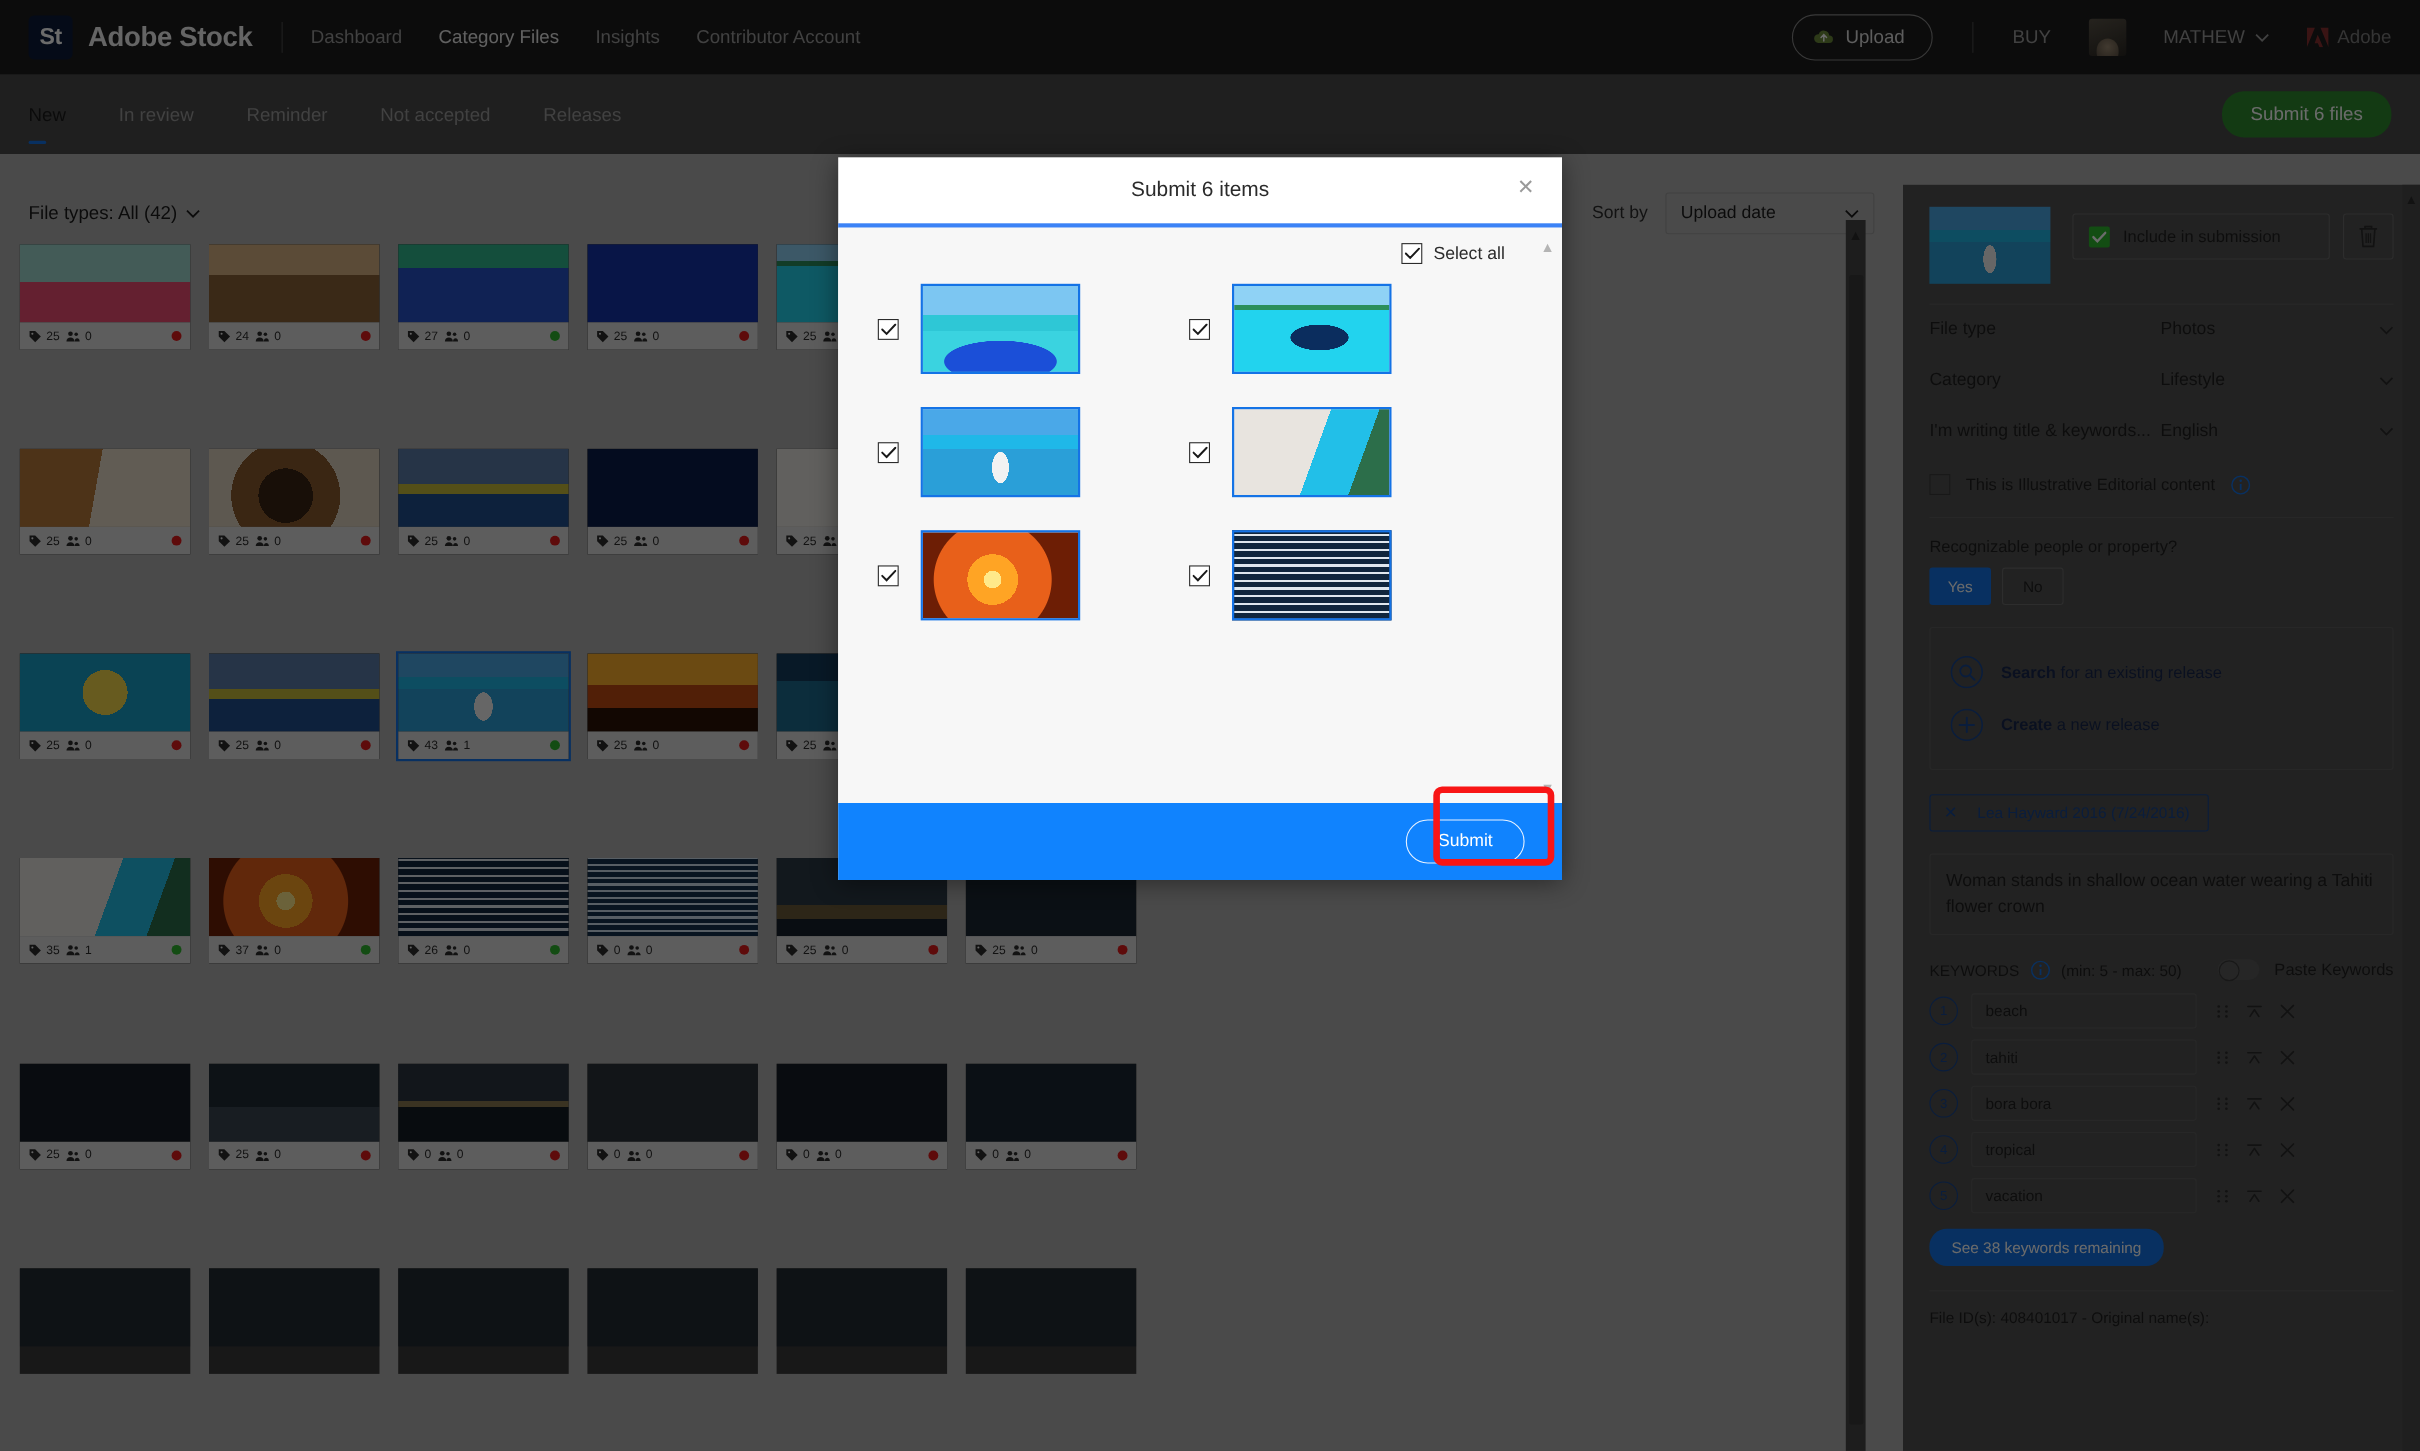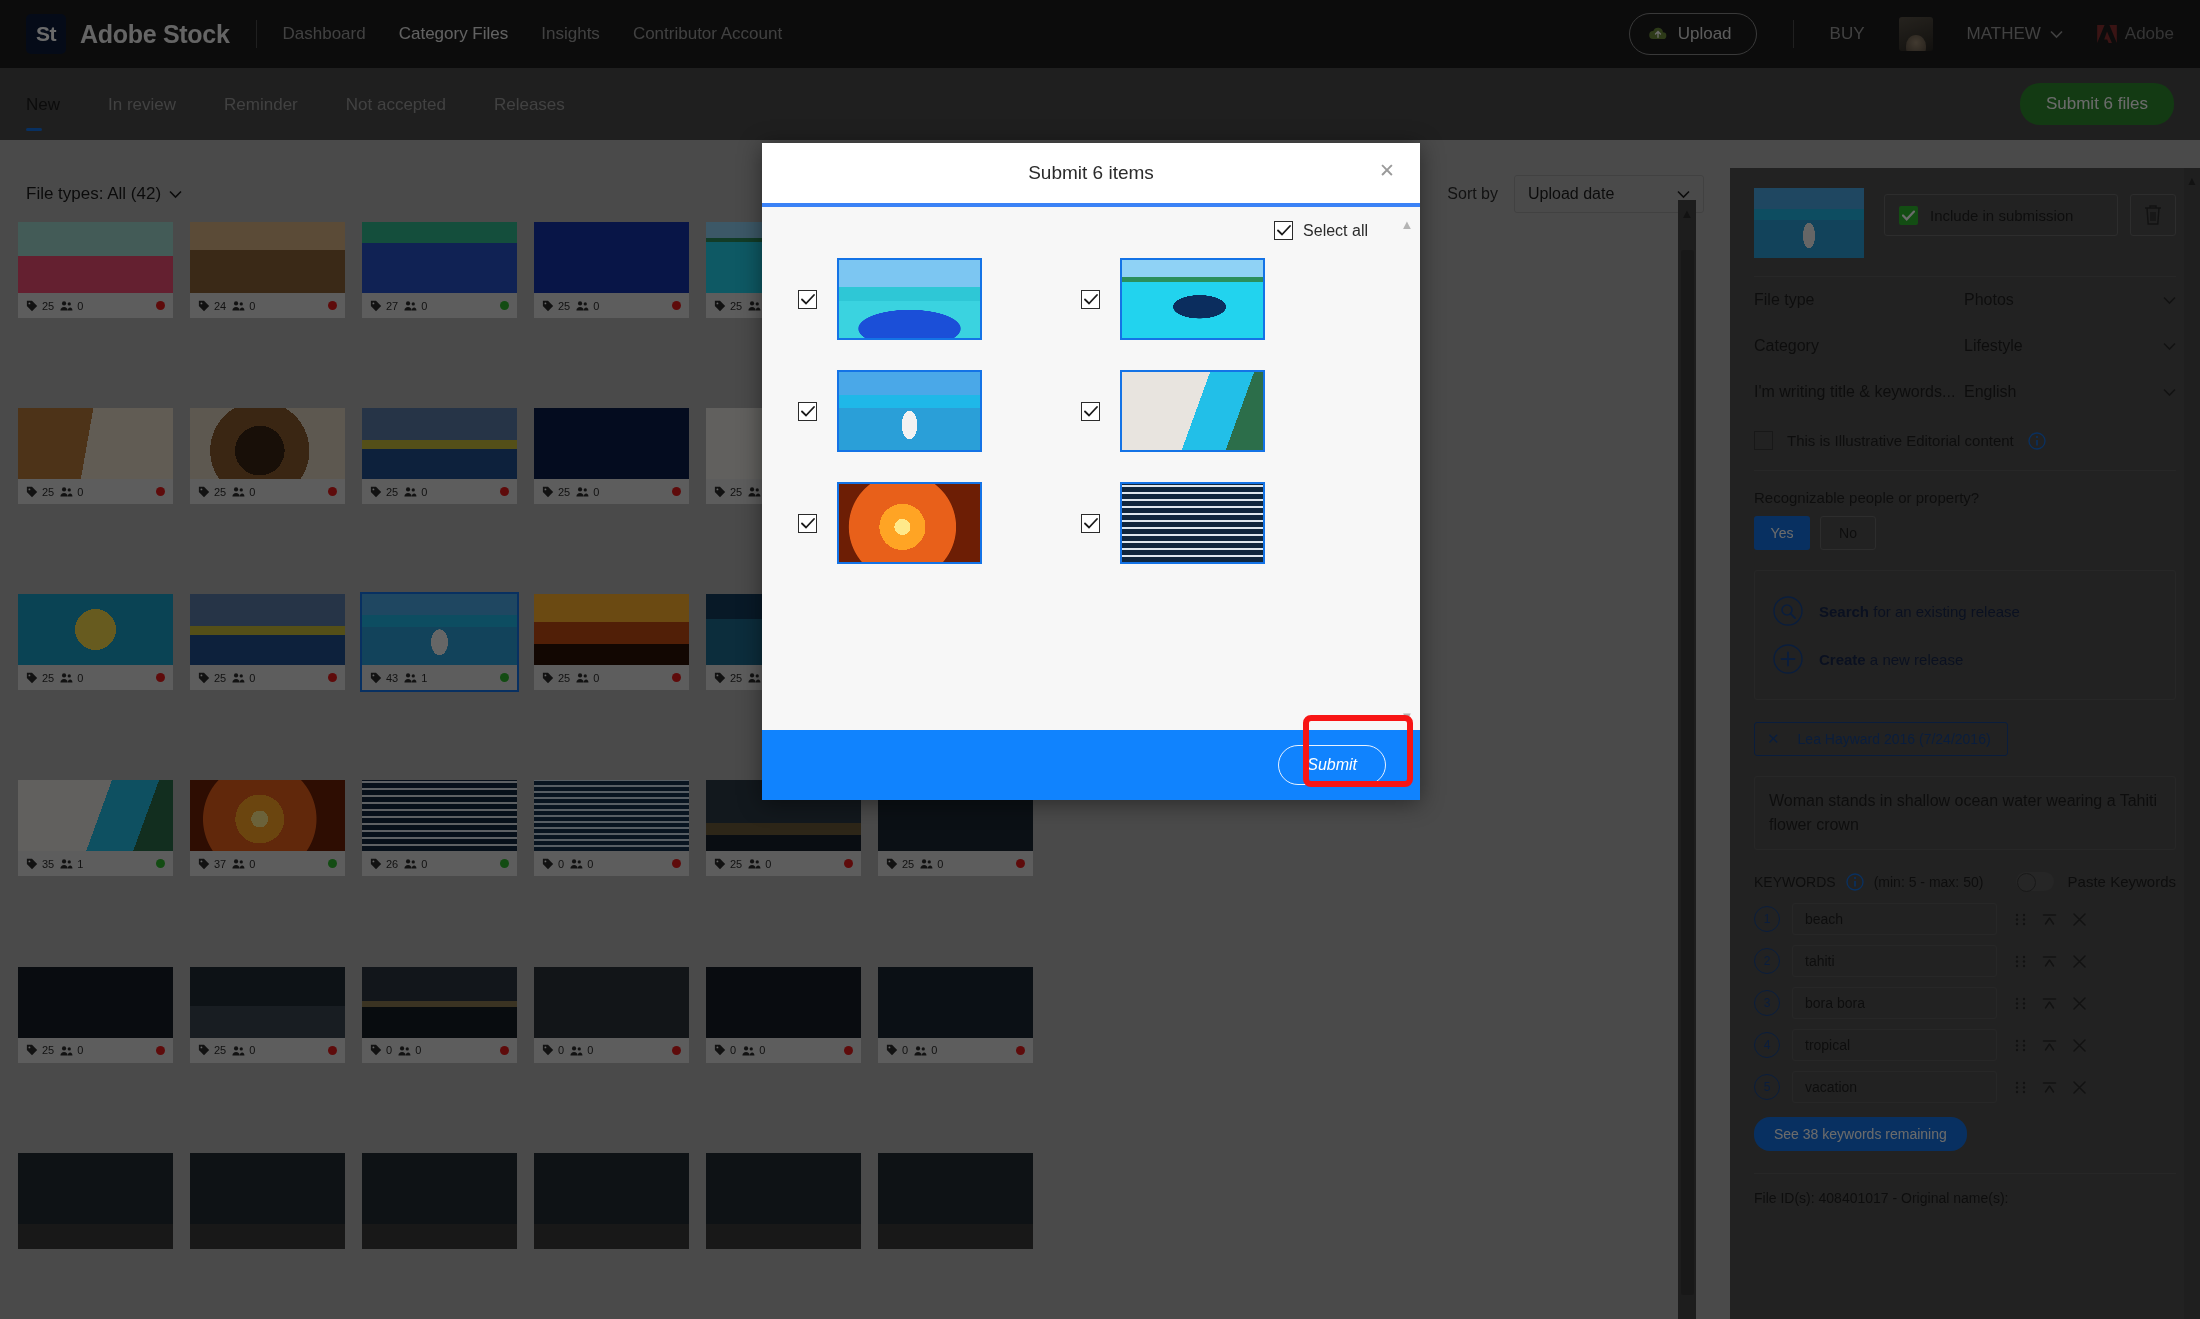--- a/index.html
+++ b/index.html
@@ -255,21 +255,21 @@
   }
   .modal-scroll .arr { position:absolute; left:0; width:14px; text-align:center; color:#b4b4b4; font-size:13px; }
   .modal-scroll .arr.up { top: 0; }
   .modal-scroll .arr.dn { bottom: 0; }
   .modal-foot {
     height: 70px; background:#1083fe; display:flex; align-items:center;
     justify-content:flex-end; padding-right: 34px; position:relative;
   }
   .modal-submit {
     border: 1.5px solid #e8f2ff; border-radius: 20px; background:transparent;
-    color:#fff; font-size:16px; padding: 10px 28px; cursor:pointer;font-style:italic;
+    color:#fff; font-size:16px; padding: 10px 28px; cursor:pointer;
   }
   .redbox {
     position: absolute; right: 7px; top: -15px; width: 110px; height: 72px;
     border: 6px solid #f81515; border-radius: 8px; pointer-events:none;
   }
 
   
   .t-boat { background:
       radial-gradient(ellipse 60% 40% at 50% 88%, #1b4fd8 0 60%, transparent 61%),
       linear-gradient(#7cc6f2 0 34%, #2ec7d6 34% 52%, #3ad3e0 52% 100%); }

